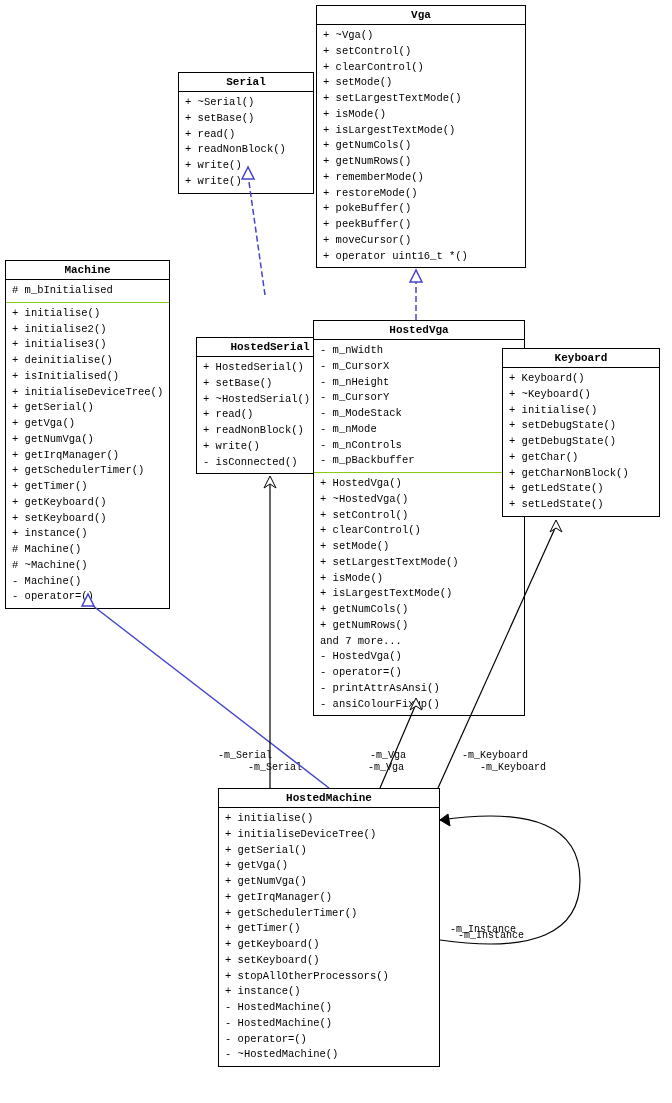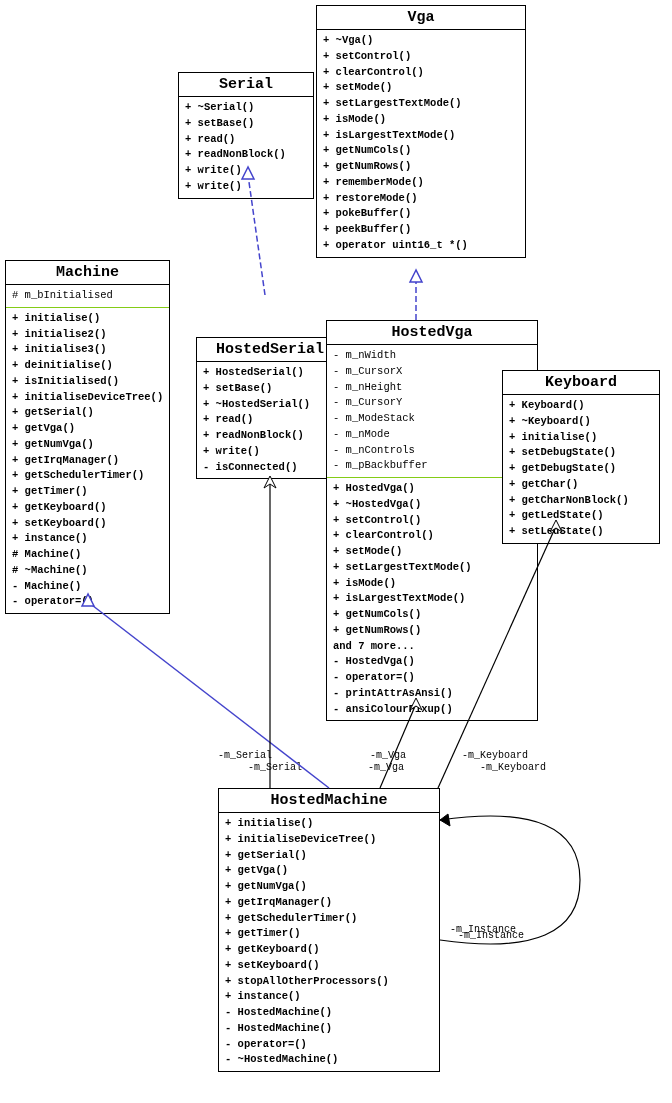--- a/index.html
+++ b/index.html
@@ -21,30 +21,29 @@
       position: absolute;
       border: 1px solid #000;
       background: #fff;
     }
     .uml-box .header {
       background: #fff;
       border-bottom: 1px solid #000;
       padding: 3px 6px;
       text-align: center;
       font-weight: bold;
-      font-size: 15px;
+      font-size: 11px;
     }
     .uml-box .section {
       padding: 3px 6px;
       border-bottom: 1px solid #84cc16;
       line-height: 1.5;
     }
     .uml-box .section:last-child {
       border-bottom: none;
-      font-weight: bold;
     }
     .uml-box .section div {
       white-space: nowrap;
       font-size: 10.5px;
     }
     
     .arrows-svg {
       position: absolute;
       top: 0; left: 0;
       width: 672px;
@@ -66,20 +65,21 @@
       <div>+ setMode()</div>
       <div>+ setLargestTextMode()</div>
       <div>+ isMode()</div>
       <div>+ isLargestTextMode()</div>
       <div>+ getNumCols()</div>
       <div>+ getNumRows()</div>
       <div>+ rememberMode()</div>
       <div>+ restoreMode()</div>
       <div>+ pokeBuffer()</div>
       <div>+ peekBuffer()</div>
+      <div>+ moveCursor()</div>
       <div>+ operator uint16_t *()</div>
     </div>
   </div>
 
   <div class="uml-box" style="left:178px; top:72px; width:136px;">
     <div class="header">Serial</div>
     <div class="section">
       <div>+ ~Serial()</div>
       <div>+ setBase()</div>
       <div>+ read()</div>
@@ -123,21 +123,21 @@
       <div>+ HostedSerial()</div>
       <div>+ setBase()</div>
       <div>+ ~HostedSerial()</div>
       <div>+ read()</div>
       <div>+ readNonBlock()</div>
       <div>+ write()</div>
       <div>- isConnected()</div>
     </div>
   </div>
 
-  <div class="uml-box" style="left:326px; top:320px; width:212px;">
+  <div class="uml-box" style="left:313px; top:320px; width:212px;">
     <div class="header">HostedVga</div>
     <div class="section">
       <div>- m_nWidth</div>
       <div>- m_CursorX</div>
       <div>- m_nHeight</div>
       <div>- m_CursorY</div>
       <div>- m_ModeStack</div>
       <div>- m_nMode</div>
       <div>- m_nControls</div>
       <div>- m_pBackbuffer</div>
@@ -154,21 +154,21 @@
       <div>+ getNumCols()</div>
       <div>+ getNumRows()</div>
       <div>and 7 more...</div>
       <div>- HostedVga()</div>
       <div>- operator=()</div>
       <div>- printAttrAsAnsi()</div>
       <div>- ansiColourFixup()</div>
     </div>
   </div>
 
-  <div class="uml-box" style="left:502px; top:348px; width:158px;margin-top:22px;">
+  <div class="uml-box" style="left:502px; top:348px; width:158px;">
     <div class="header">Keyboard</div>
     <div class="section">
       <div>+ Keyboard()</div>
       <div>+ ~Keyboard()</div>
       <div>+ initialise()</div>
       <div>+ setDebugState()</div>
       <div>+ getDebugState()</div>
       <div>+ getChar()</div>
       <div>+ getCharNonBlock()</div>
       <div>+ getLedState()</div>

